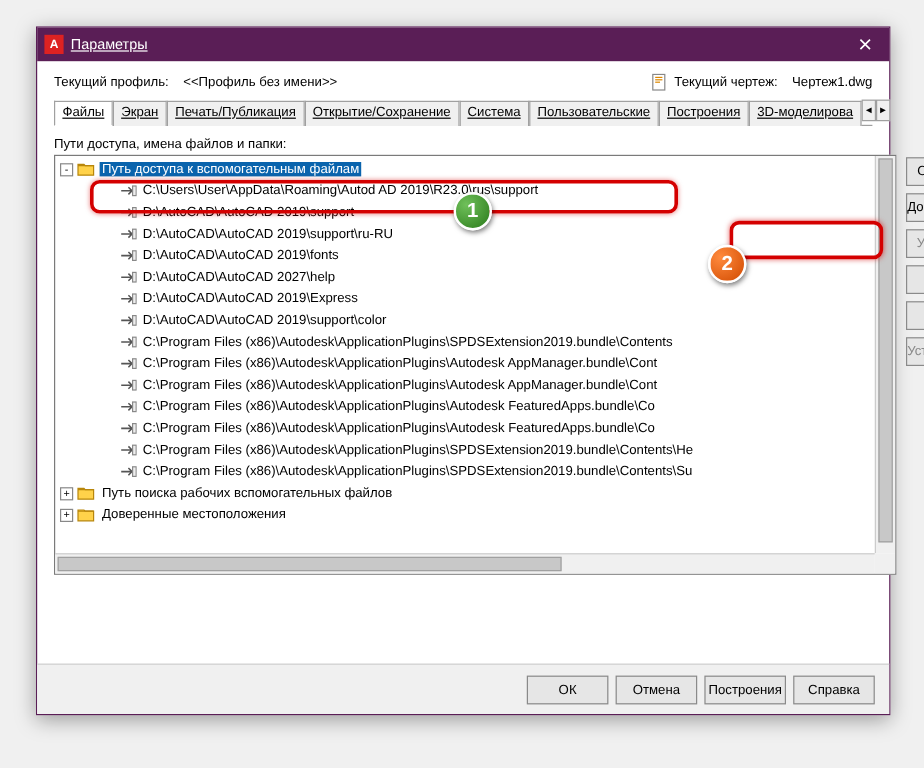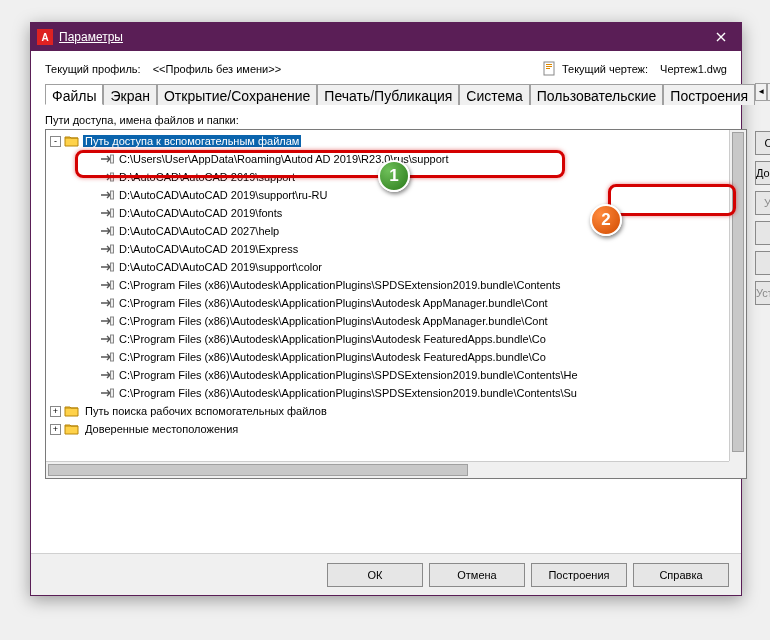--- a/index.html
+++ b/index.html
@@ -11,21 +11,21 @@
   .title-text { flex: 1; text-decoration: underline; }
   .close-btn { width: 40px; height: 28px; display: flex; align-items: center; justify-content: center; color: #fff; font-size: 14px; cursor: pointer; }
 
   .dialog-body { padding: 10px 14px; font-size: 11px; color: #000; }
 
   .topline { display: flex; align-items: center; margin-bottom: 6px; }
   .topline .spacer { flex: 1; }
   .docicon { width: 16px; height: 16px; margin-right: 4px; }
 
   .tabbar { position: relative; height: 22px; border-bottom: 1px solid #a0a0a0; display: flex; }
-  .tab { padding: 3px 6px 2px; border: 1px solid #a0a0a0; border-bottom: none; background: #f0f0f0; margin-right: 0px; font-size: 14px; position: relative; top: 1px; cursor: pointer; white-space: nowrap; }
+  .tab { padding: 3px 6px 2px; border: 1px solid #a0a0a0; border-bottom: none; background: #f0f0f0; margin-right: 0px; font-size: 11px; position: relative; top: 1px; cursor: pointer; white-space: nowrap; text-decoration: underline; }
   .tab.active { background: #fff; border-bottom: 1px solid #fff; }
   .tab-arrows { display: flex; margin-left: auto; }
   .tab-arrow { width: 12px; height: 18px; border: 1px solid #a0a0a0; background: #f0f0f0; font-size: 8px; text-align: center; line-height: 15px; cursor: pointer; }
 
   .section-label { margin: 9px 0 3px; font-size: 11px; }
 
   .mainarea { display: flex; gap: 8px; }
 
   .tree-wrap { flex: 1; border: 1px solid #7a7a7a; background: #fff; height: 350px; position: relative; }
   .tree-scroll { overflow: auto; height: 100%; }
@@ -36,21 +36,21 @@
   .icon-folder { width: 16px; height: 14px; margin-right: 3px; display:flex; align-items:center; justify-content:center; }
   .icon-file-arrow { width: 14px; height: 12px; margin-right: 3px; display:flex; align-items:center; justify-content:center; }
   .label { padding: 0 2px; }
   .label.selected { background: #0a64ad; color: #fff; }
 
   .sidebtns { width: 122px; display: flex; flex-direction: column; gap: 6px; padding-top: 2px; }
   .btn { height: 24px; border: 1px solid #8a8a8a; background: #e6e6e6; font-size: 11px; cursor: pointer; text-align: center; line-height: 22px; }
   .btn.disabled { color: #888; }
 
   .bottombar { position: absolute; bottom: 0; left: 0; right: 0; height: 42px; background: #f0f0f0; border-top: 1px solid #d0d0d0; display: flex; align-items: center; justify-content: flex-end; padding-right: 12px; gap: 6px; }
-  .bottombar .btn { width: 96px; }
+  .bottombar .btn { width: 68px; }
 
   
   .hilite { position: absolute; border: 3px solid #d40000; border-radius: 8px; box-shadow: 0 0 4px rgba(212,0,0,.5); pointer-events: none; }
   .callout { position: absolute; width: 32px; height: 32px; border-radius: 50%; color: #fff; font-weight: bold; font-size: 17px; display: flex; align-items: center; justify-content: center; border: 2px solid #fff; box-shadow: 1px 2px 4px rgba(0,0,0,.5); pointer-events: none; }
   .callout.c1 { background: radial-gradient(circle at 30% 30%, #6fc05a, #2a7a1a); }
   .callout.c2 { background: radial-gradient(circle at 30% 30%, #ff8a3d, #d14a00); }
 
   .vscroll { position:absolute; right:0; top:0; bottom:17px; width:17px; background:#f0f0f0; border-left:1px solid #ccc; }
   .vscroll-thumb { position:absolute; left:2px; right:2px; top:2px; height:320px; background:#c8c8c8; border:1px solid #a0a0a0;}
   .hscroll { position:absolute; left:0; right:17px; bottom:0; height:17px; background:#f0f0f0; border-top:1px solid #ccc; }
@@ -84,25 +84,26 @@
           <rect x="4" y="7" width="4" height="1" fill="#d80"></rect>
         </svg>
       <span>Текущий чертеж:</span>
       <span style="width:12px"></span>
       <span>Чертеж1.dwg</span>
     </div>
 
     <div class="tabbar">
       <div class="tab active">Файлы</div>
       <div class="tab">Экран</div>
+      <div class="tab">Печать/Публикация</div>
       <div class="tab">Открытие/Сохранение</div>
-      <div class="tab">Печать/Публикация</div>
       <div class="tab">Система</div>
       <div class="tab">Пользовательские</div>
       <div class="tab">Построения</div>
+      <div class="tab">3D-моделирова</div>
       <div class="tab-arrows">
         <div class="tab-arrow">◄</div>
         <div class="tab-arrow">►</div>
       </div>
     </div>
 
     <div class="section-label">Пути доступа, имена файлов и папки:</div>
 
     <div class="mainarea">
       <div class="tree-wrap">

